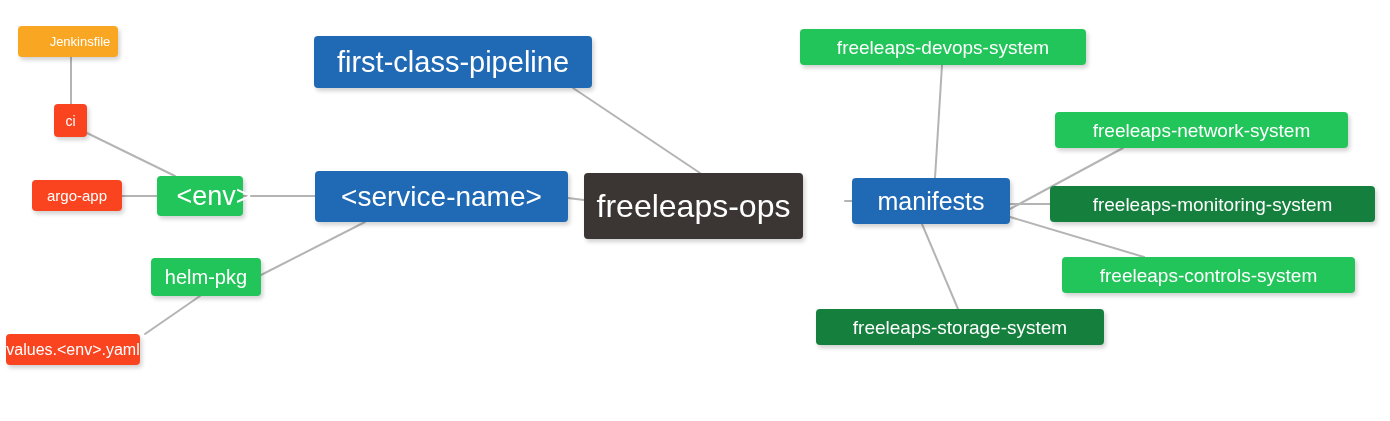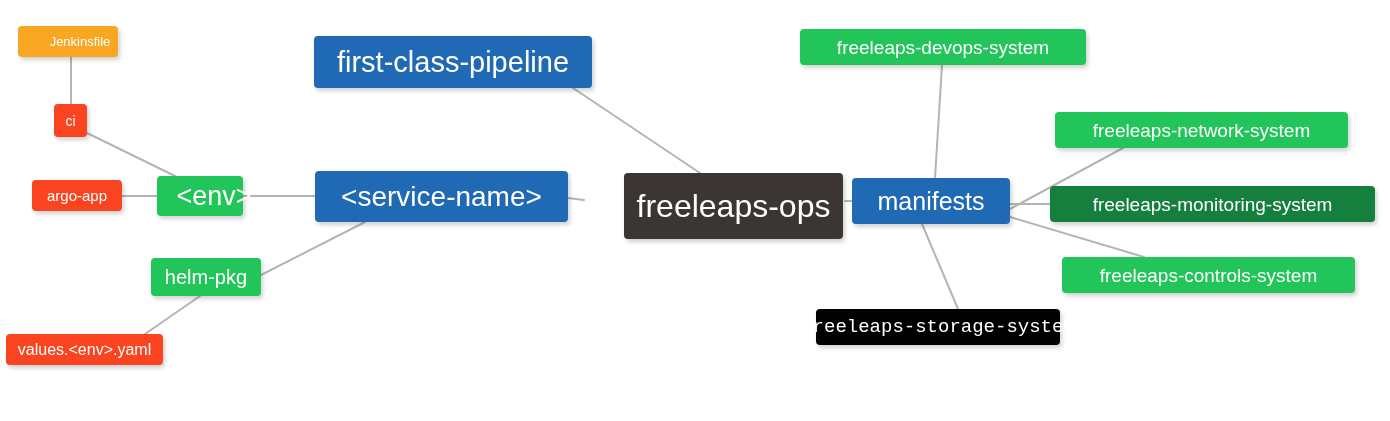--- a/index.html
+++ b/index.html
@@ -68,44 +68,44 @@
       </div>
       <div class="node" style="left: 32px; top: 180px; width: 90px; height: 31px; background: rgb(249, 68, 31); font-size: 15px;">
         <span>argo-app</span>
       </div>
       <div class="node" style="left: 157px; top: 176px; width: 86px; height: 40px; background: rgb(34, 197, 90); font-size: 27px; padding-left: 28px;">
         <span>&lt;env&gt;</span>
       </div>
       <div class="node" style="left: 151px; top: 258px; width: 110px; height: 38px; background: rgb(34, 197, 90); font-size: 20px;">
         <span>helm-pkg</span>
       </div>
-      <div class="node" style="left: 6px; top: 334px; width: 157px; height: 31px; background: rgb(249, 68, 31); font-size: 16px;">
+      <div class="node" style="left: 6px; top: 334px; width: 134px; height: 31px; background: rgb(249, 68, 31); font-size: 16px;">
         <span>values.&lt;env&gt;.yaml</span>
       </div>
       <div class="node" style="left: 314px; top: 36px; width: 278px; height: 52px; background: rgb(32, 105, 180); font-size: 29px;">
         <span>first-class-pipeline</span>
       </div>
       <div class="node" style="left: 315px; top: 171px; width: 253px; height: 51px; background: rgb(32, 105, 180); font-size: 28px;">
         <span>&lt;service-name&gt;</span>
       </div>
-      <div class="node" style="left: 584px; top: 173px; width: 219px; height: 66px; background: rgb(59, 54, 52); font-size: 32px; margin-left: 40px;">
+      <div class="node" style="left: 584px; top: 173px; width: 219px; height: 66px; background: rgb(59, 54, 52); font-size: 32px;">
         <span>freeleaps-ops</span>
       </div>
       <div class="node" style="left: 852px; top: 178px; width: 158px; height: 46px; background: rgb(32, 105, 180); font-size: 25px;">
         <span>manifests</span>
       </div>
       <div class="node" style="left: 800px; top: 29px; width: 286px; height: 36px; background: rgb(34, 197, 90); font-size: 19px;">
         <span>freeleaps-devops-system</span>
       </div>
       <div class="node" style="left: 1055px; top: 112px; width: 293px; height: 36px; background: rgb(34, 197, 90); font-size: 19px;">
         <span>freeleaps-network-system</span>
       </div>
       <div class="node" style="left: 1050px; top: 186px; width: 325px; height: 36px; background: #15803d; font-size: 19px;">
         <span>freeleaps-monitoring-system</span>
       </div>
       <div class="node" style="left: 1062px; top: 257px; width: 293px; height: 36px; background: rgb(34, 197, 90); font-size: 19px;">
         <span>freeleaps-controls-system</span>
       </div>
-      <div class="node" style="left: 816px; top: 309px; width: 244px; height: 36px; background: #000000; font-size: 19px; font-family: Liberation Mono, monospace;">
+      <div class="node" style="left: 816px; top: 309px; width: 288px; height: 36px; background: #15803d; font-size: 19px;">
         <span>freeleaps-storage-system</span>
       </div>
     </div>
 </div>
 
 </body></html>

